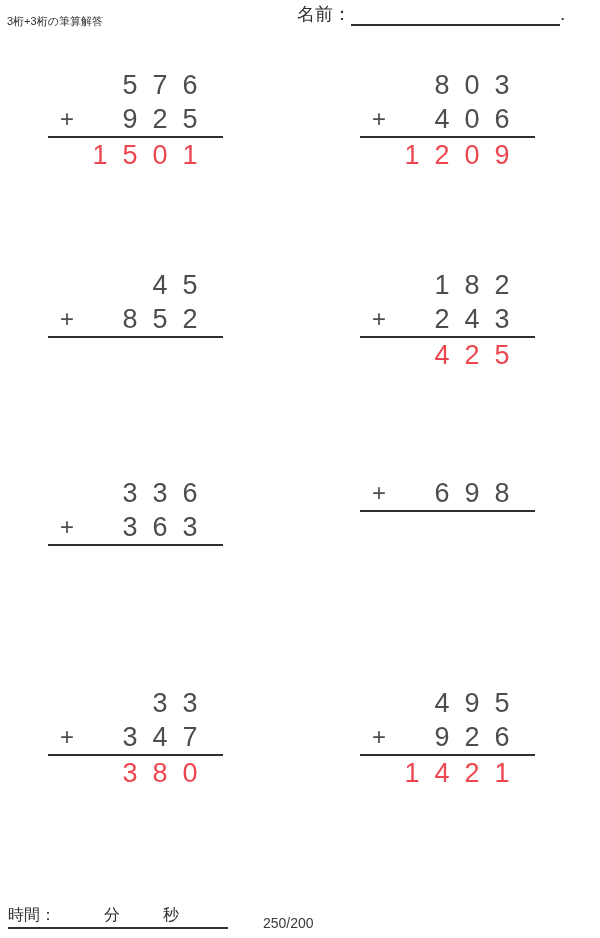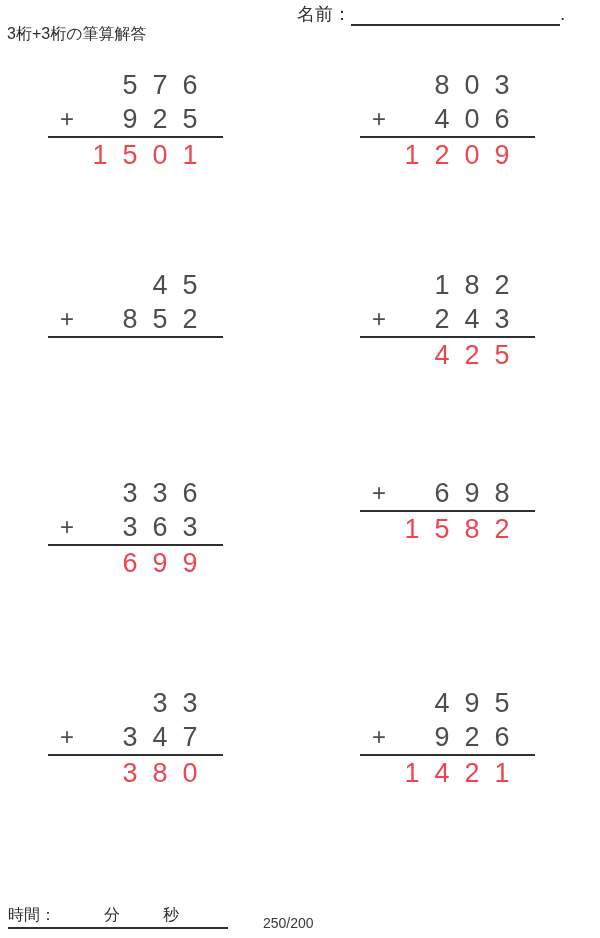--- a/index.html
+++ b/index.html
@@ -8,22 +8,22 @@
     position: relative;
     width: 600px;
     height: 938px;
     background: #ffffff;
     font-family: "Liberation Sans", sans-serif;
     overflow: hidden;
   }
   
   .doc-title {
     position: absolute;
-    left: 7px; top: 24px;
-    font-size: 16px;
+    left: 7px; top: 14px;
+    font-size: 11px;
     color: var(--header-text, #2f2f2f);
     text-align: center;
   }
   .name-area {
     position: absolute;
     left: 297px; top: 2px;
     height: 24px;
     display: flex;
     align-items: flex-end;
   }
@@ -162,30 +162,28 @@
     <div class="digit-row answer-row"><span class="digit-cell">4</span><span class="digit-cell">2</span><span class="digit-cell">5</span></div>
   </div>
 
   <div class="problem" style="left:48px; top:476px">
     <div class="digit-row"><span class="digit-cell">3</span><span class="digit-cell">3</span><span class="digit-cell">6</span></div>
     <div class="digit-row">
       <span class="plus">+</span>
       <span><span class="digit-cell">3</span><span class="digit-cell">6</span><span class="digit-cell">3</span></span>
     </div>
     <div class="rule"></div>
-    <div class="digit-row answer-row"><span class="digit-cell">6</span><span class="digit-cell">9</span><span class="digit-cell">9</span></div>
   </div>
 
   <div class="problem" style="left:360px; top:476px">
     <div class="digit-row">
       <span class="plus">+</span>
       <span><span class="digit-cell">6</span><span class="digit-cell">9</span><span class="digit-cell">8</span></span>
     </div>
     <div class="rule"></div>
-    <div class="digit-row answer-row"><span class="digit-cell">1</span><span class="digit-cell">5</span><span class="digit-cell">8</span><span class="digit-cell">2</span></div>
   </div>
 
   <div class="problem" style="left:48px; top:686px">
     <div class="digit-row"><span class="digit-cell">3</span><span class="digit-cell">3</span></div>
     <div class="digit-row">
       <span class="plus">+</span>
       <span><span class="digit-cell">3</span><span class="digit-cell">4</span><span class="digit-cell">7</span></span>
     </div>
     <div class="rule"></div>
     <div class="digit-row answer-row"><span class="digit-cell">3</span><span class="digit-cell">8</span><span class="digit-cell">0</span></div>

